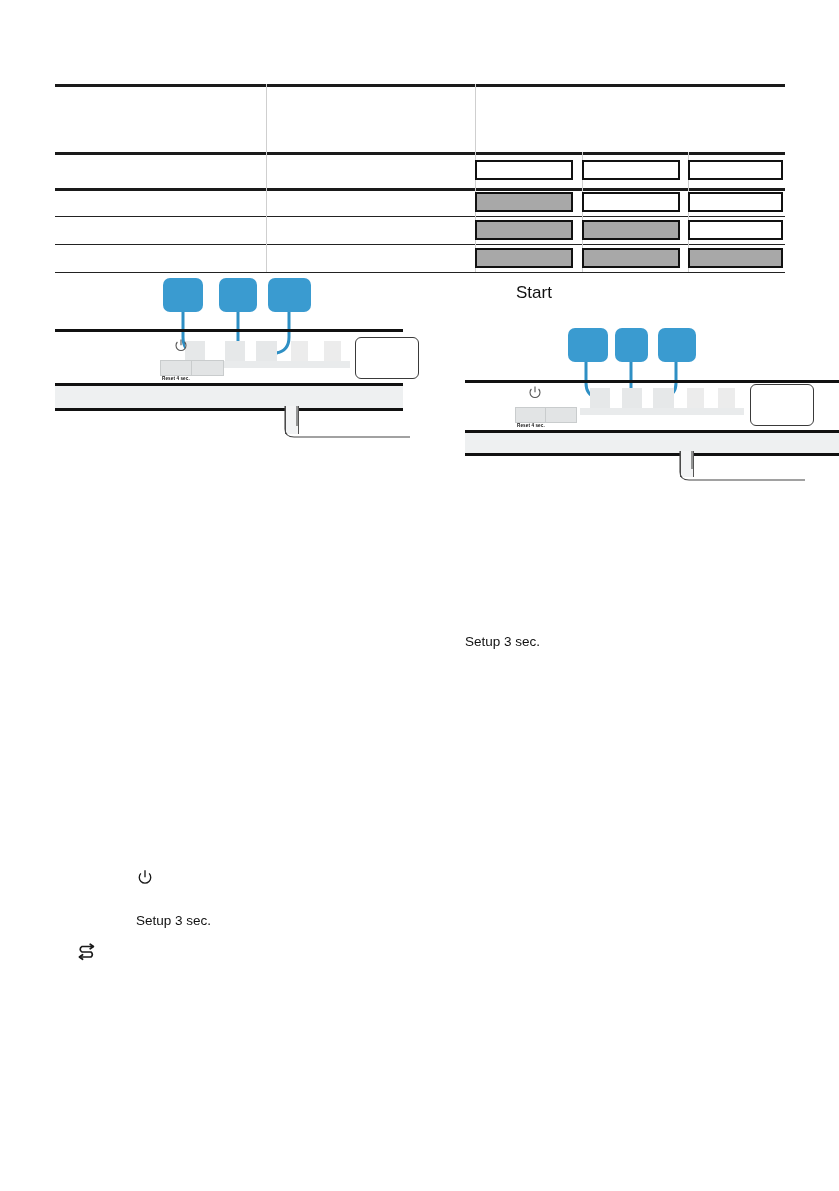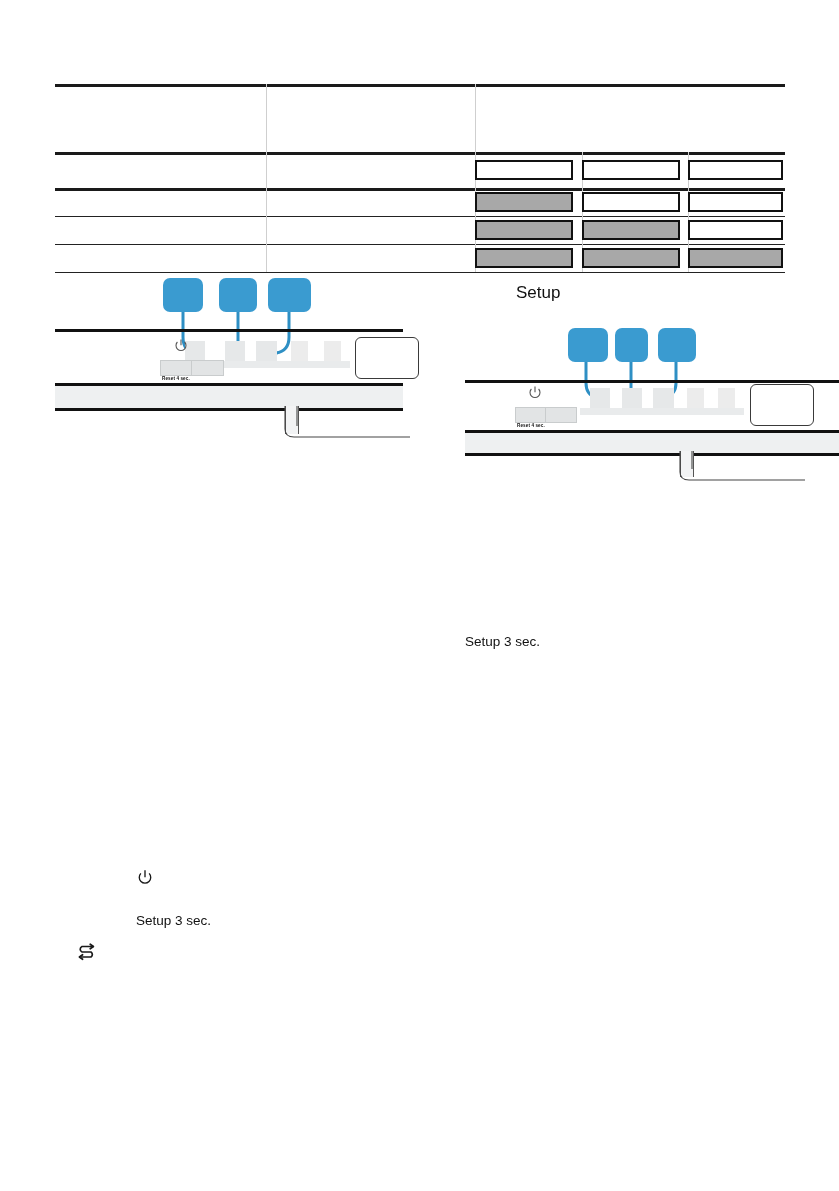--- a/index.html
+++ b/index.html
@@ -155,21 +155,21 @@
 
     <div class="leg" style="left:230px;top:131px;width:12px;height:28px;"></div>
     <svg class="leader" style="left:225px;top:128px;width:135px;height:42px;">
       <path d="M5,3 L5,26 Q5,34 14,34 L130,34" fill="none" stroke="#444" stroke-width="1.1"></path>
       <path d="M17,3 L17,23" fill="none" stroke="#444" stroke-width="1.1"></path>
     </svg>
   </div>
 
   <div class="fig" style="left:465px;top:280px;width:374px;height:185px;">
 
-    <div class="fig-label" style="left:51px;top:3px;">Setup</div>
+    <div class="fig-label" style="left:51px;top:3px;">Start</div>
 
     <div class="callout" style="left:103px;top:48px;width:40px;height:34px;"></div>
     <div class="callout" style="left:150px;top:48px;width:33px;height:34px;"></div>
     <div class="callout" style="left:193px;top:48px;width:38px;height:34px;"></div>
 
     <svg class="leader" style="left:0;top:0;width:374px;height:185px;">
       <path d="M121,82 L121,103 Q121,115 131,117" fill="none" stroke="#2e8fc4" stroke-width="3"></path>
       <circle cx="134" cy="117" r="4.5" fill="#2e8fc4"></circle>
       <path d="M166,82 L166,117" fill="none" stroke="#2e8fc4" stroke-width="3"></path>
       <circle cx="166" cy="117" r="4.5" fill="#2e8fc4"></circle>

